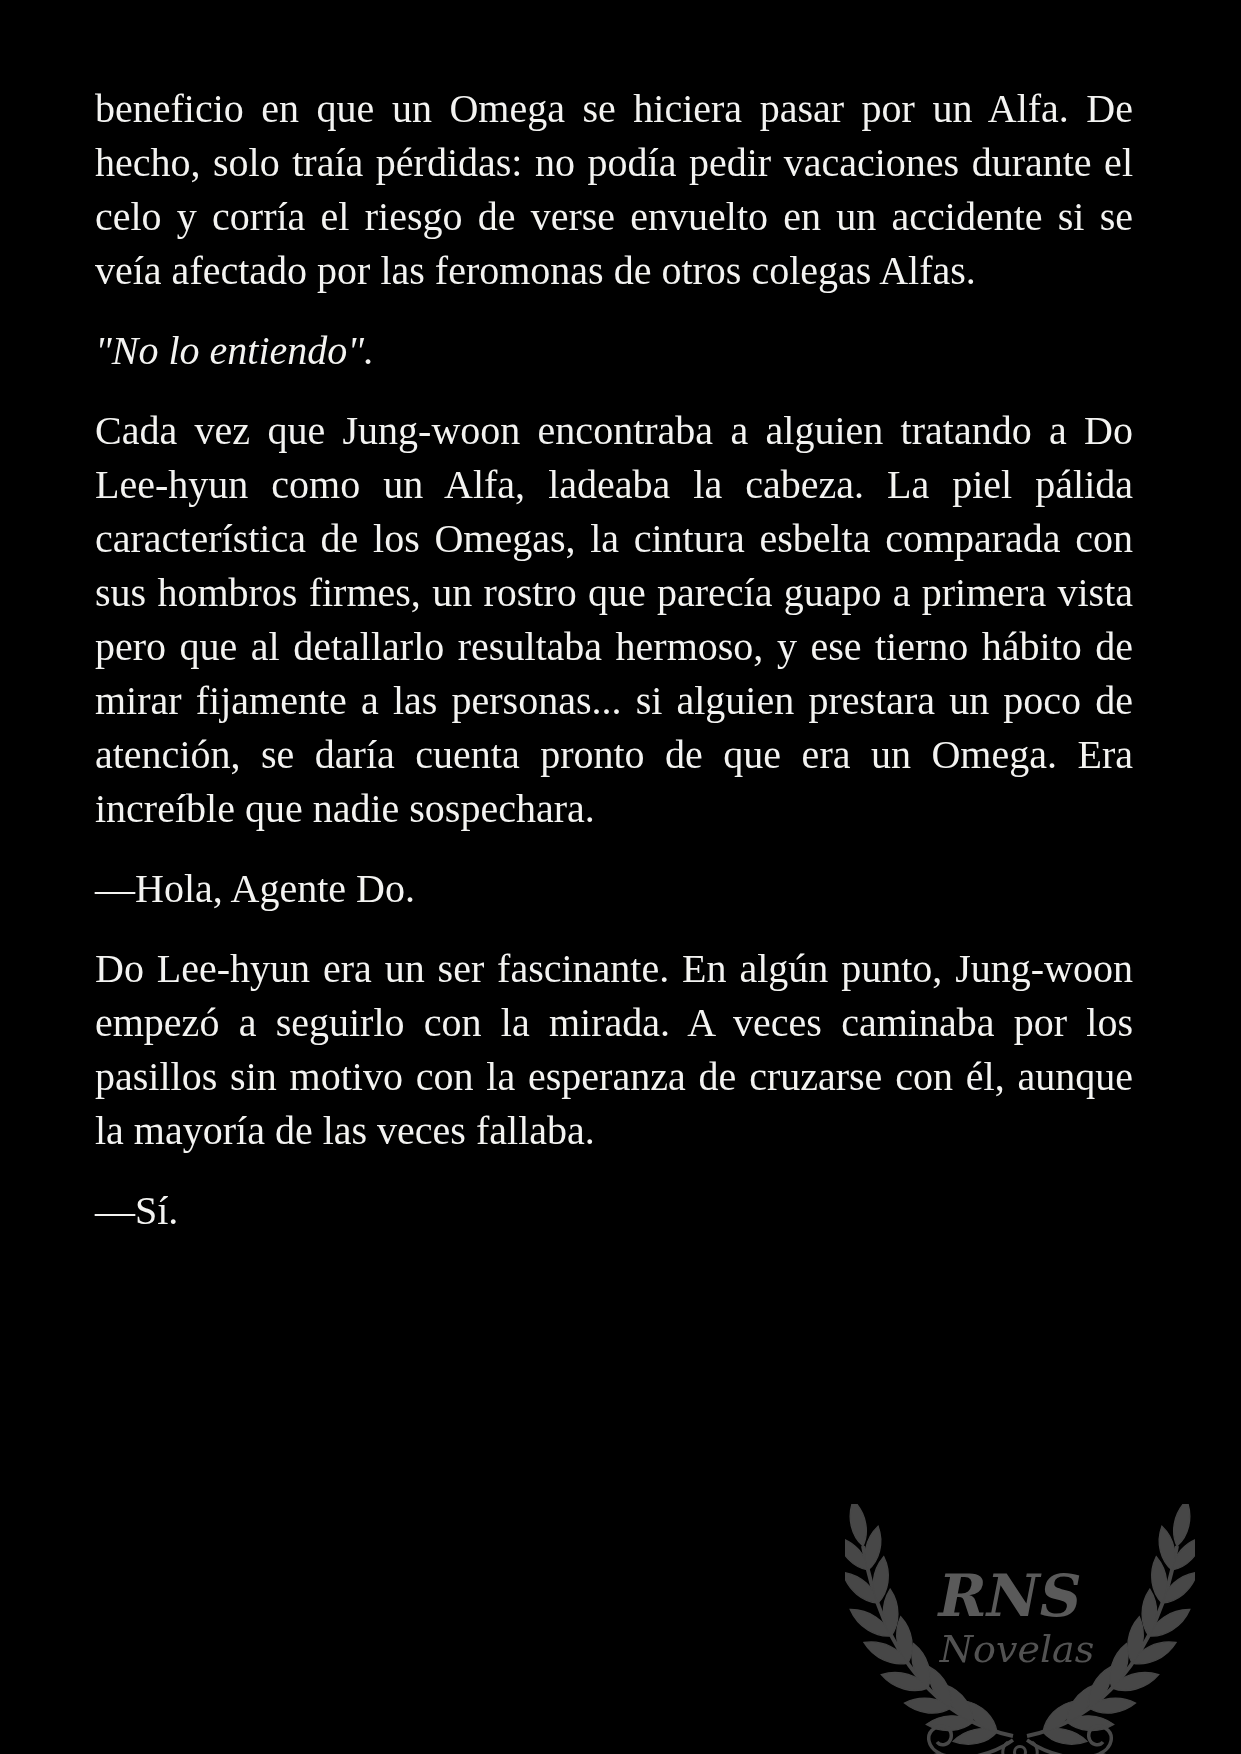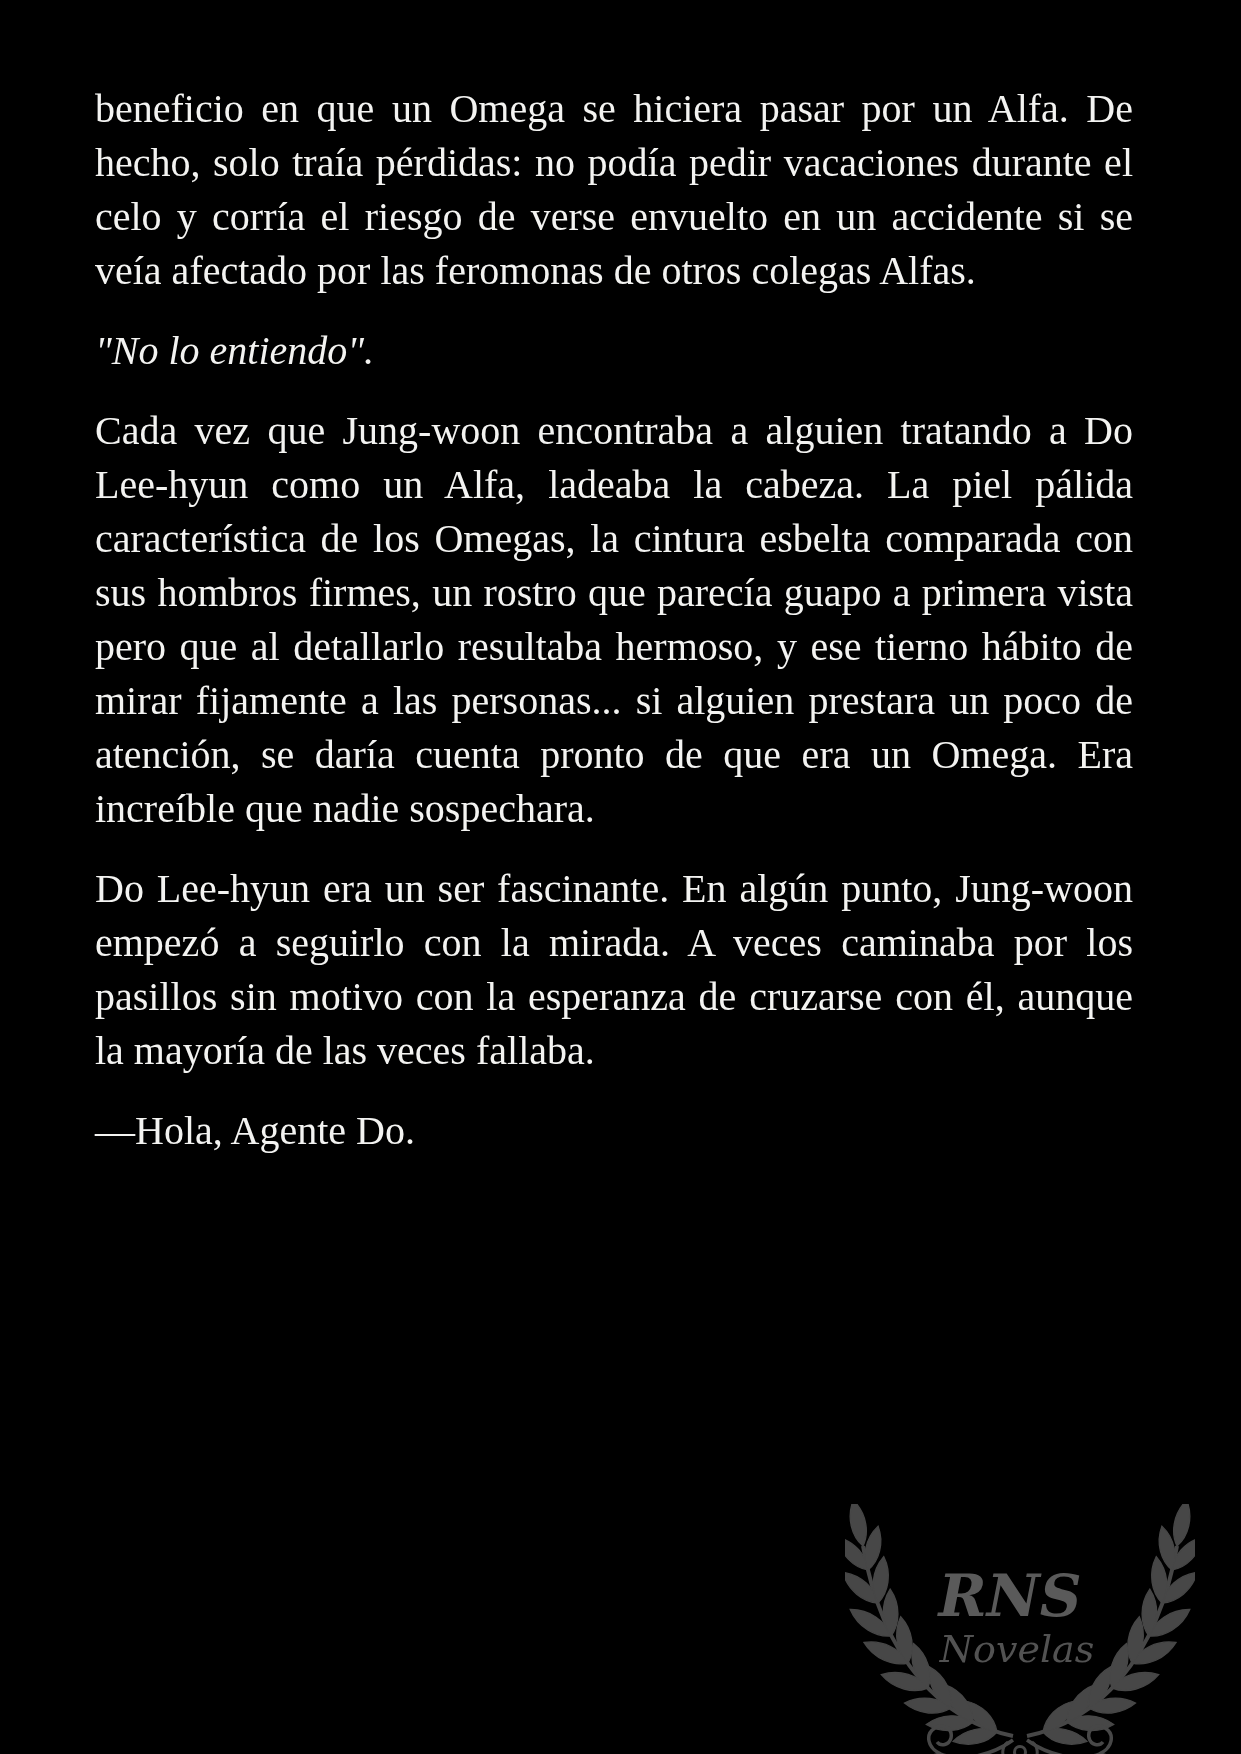--- a/index.html
+++ b/index.html
@@ -57,22 +57,23 @@
 </style>
 </head>
 <body>
 
 <div class="page">
 
   <div class="text-column">
     <p>beneficio en que un Omega se hiciera pasar por un Alfa. De hecho, solo traía pérdidas: no podía pedir vacaciones durante el celo y corría el riesgo de verse envuelto en un accidente si se veía afectado por las feromonas de otros colegas Alfas.</p>
     <p class="italic">"No lo entiendo".</p>
     <p>Cada vez que Jung-woon encontraba a alguien tratando a Do Lee-hyun como un Alfa, ladeaba la cabeza. La piel pálida característica de los Omegas, la cintura esbelta comparada con sus hombros firmes, un rostro que parecía guapo a primera vista pero que al detallarlo resultaba hermoso, y ese tierno hábito de mirar fijamente a las personas... si alguien prestara un poco de atención, se daría cuenta pronto de que era un Omega. Era increíble que nadie sospechara.</p>
+    <p>—Hola, Agente Do.</p>
     <p>Do Lee-hyun era un ser fascinante. En algún punto, Jung-woon empezó a seguirlo con la mirada. A veces caminaba por los pasillos sin motivo con la esperanza de cruzarse con él, aunque la mayoría de las veces fallaba.</p>
-    <p>—Hola, Agente Do.</p>
+    <p>—Sí.</p>
   </div>
 
   <div class="watermark">
     <svg viewBox="0 0 350 270">
       <defs>
         <path id="leaf" d="M0,0 C7,-9 8,-24 0,-36 C-8,-24 -7,-9 0,0"></path>
         <g id="branch" stroke="#474747" fill="#474747">
           <path d="M168,232 C100,218 38,158 18,42" fill="none" stroke-width="4"></path>
           <use href="#leaf" transform="translate(152,228) rotate(-102) scale(1.25)"></use>
           <use href="#leaf" transform="translate(152,228) rotate(-46) scale(1.25)"></use>

